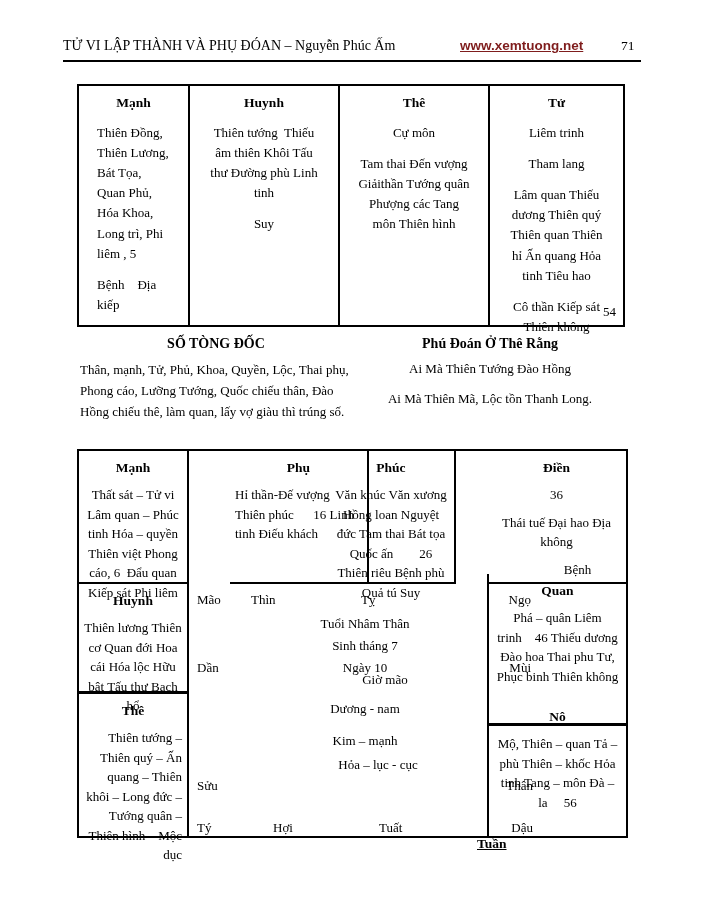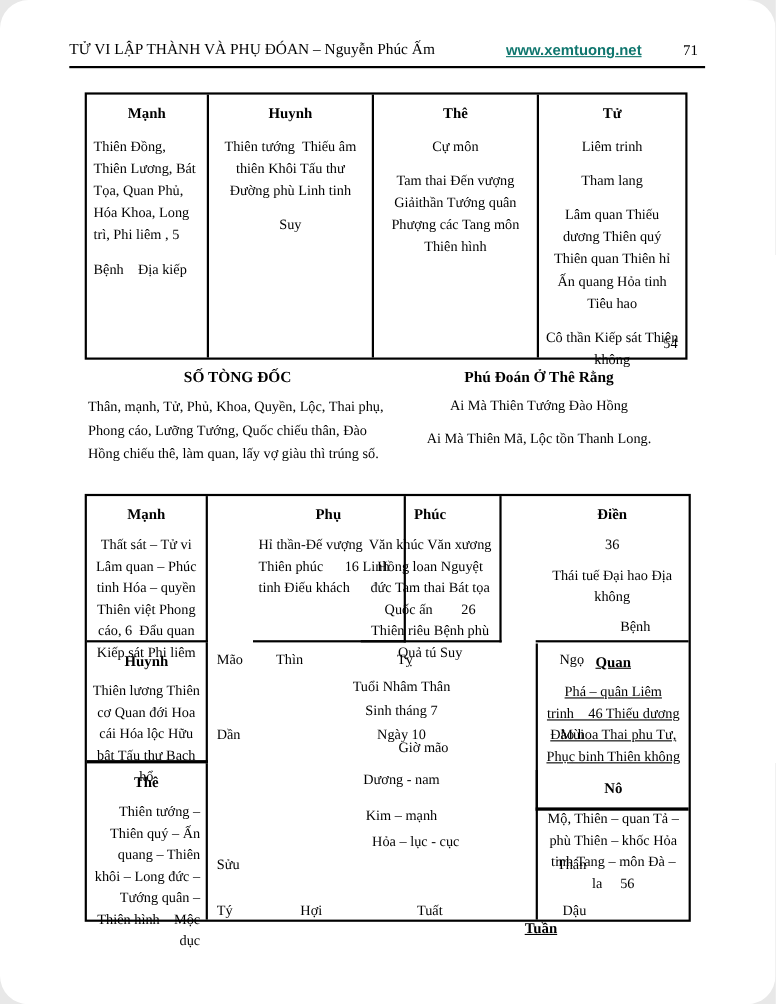--- a/index.html
+++ b/index.html
@@ -1,40 +1,39 @@
 <!DOCTYPE html>
 <html><head>
 <meta charset="utf-8">
 <style>
   html,body { margin:0; padding:0; background:#e8e8e8; }
   .page {
     position:relative; width:705px; height:913px; margin:0 auto;
     background:#ffffff; color:#000;
     font-family:"Liberation Serif", serif; font-size:13px;
     overflow:hidden;
-    border-radius:26px;
   }
   
   .hdr-title { position:absolute; left:63px; top:38px; font-size:14px; white-space:nowrap; }
   .hdr-link  { position:absolute; left:460px; top:38px; font-family:"Liberation Sans", sans-serif;
-               font-weight:bold; font-size:13.5px; color:#0f766e; text-decoration:underline; cursor:pointer; }
+               font-weight:bold; font-size:13.5px; color:#7f1d1d; text-decoration:underline; cursor:pointer; }
   .hdr-page  { position:absolute; left:621px; top:38px; font-size:13.5px; }
   .hdr-rule  { position:absolute; left:63px; top:60px; width:578px; height:2px; background:#000; }
 
   
   .t1 { position:absolute; left:77px; top:84px; width:548px; height:243px;
         border:2px solid #000; box-sizing:border-box; display:flex; }
   .t1col { box-sizing:border-box; border-right:2px solid #000; padding:7px 6px 4px; line-height:1.55; position:relative; }
   .t1col:last-child { border-right:none; }
   .t1col.w1 { width:111px; }
   .t1col.w2 { width:150px; }
   .t1col.w3 { width:150px; }
   .t1col.w4 { flex:1; }
   .cellhead { text-align:center; font-weight:bold; margin:0 0 9px; font-size:13.5px; }
-  .t1col p { margin:0 0 11px; }
+  .t1col p { margin:0 12px 11px; }
   .al { text-align:left; }
   .ac { text-align:center; }
   .ar { text-align:right; }
   .corner { position:absolute; right:7px; bottom:3px; }
 
   
   .mid-left  { position:absolute; left:80px;  top:336px; width:272px; }
   .mid-right { position:absolute; left:378px; top:336px; width:224px; text-align:center; }
   .mid-head  { font-weight:bold; text-align:center; font-size:14px; margin:0 0 8px; }
   .mid-body  { margin:0; line-height:1.6; text-align:left; }
@@ -44,21 +43,21 @@
   .t2 { position:absolute; left:77px; top:449px; width:551px; height:389px;
         border:2px solid #000; box-sizing:border-box; }
   .t2cell { position:absolute; box-sizing:border-box; padding:5px 5px 3px; line-height:1.5; }
   .t2cell .cellhead { margin:2px 0 7px; }
   .c-manh { left:0;   top:0;     width:110px; height:133px; border-right:2px solid #000; border-bottom:2px solid #000; }
   .c-phu  { left:110px; top:0;   width:139px; height:133px; border-right:2px solid #000; border-bottom:2px solid #000;margin-left:41px; }
   .c-phuc { left:249px; top:0;   width:128px; height:133px; border-right:2px solid #000; border-bottom:2px solid #000; }
   .c-dien { left:408px; top:0;   width:139px; height:133px; border-bottom:2px solid #000; }
   .c-huynh{ left:0;   top:133px; width:110px; height:110px; border-right:2px solid #000; border-bottom:3px solid #000; }
   .c-the  { left:0;   top:243px; width:110px; height:142px; border-right:2px solid #000; }
-  .c-quan { left:408px; top:134px; width:139px; height:152px; border-left:2px solid #000; border-bottom:3px solid #000;text-decoration:underline; }
+  .c-quan { left:408px; top:123px; width:139px; height:152px; border-left:2px solid #000; border-bottom:3px solid #000; }
   .c-no   { left:408px; top:249px; width:139px; height:136px; border-left:2px solid #000; }
   .c-center { left:110px; top:133px; width:352px; height:252px; padding:0; }
   .t2cell p { margin:0 0 8px; }
   .offset-right { padding-left:42px; }
 
   .zb { position:absolute; white-space:nowrap; }
   .zb.center-line { left:0; right:0; text-align:center; }
 
   
   .tuan { position:absolute; left:477px; top:836px; font-weight:bold; font-size:13.5px;

